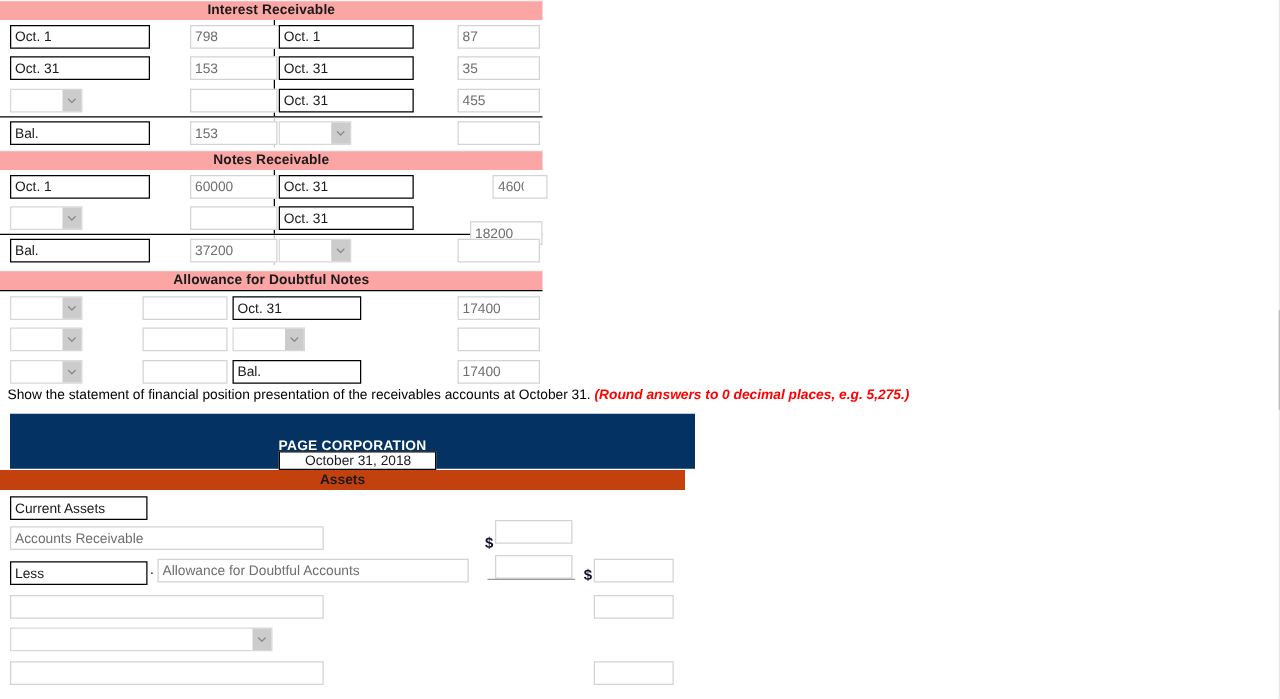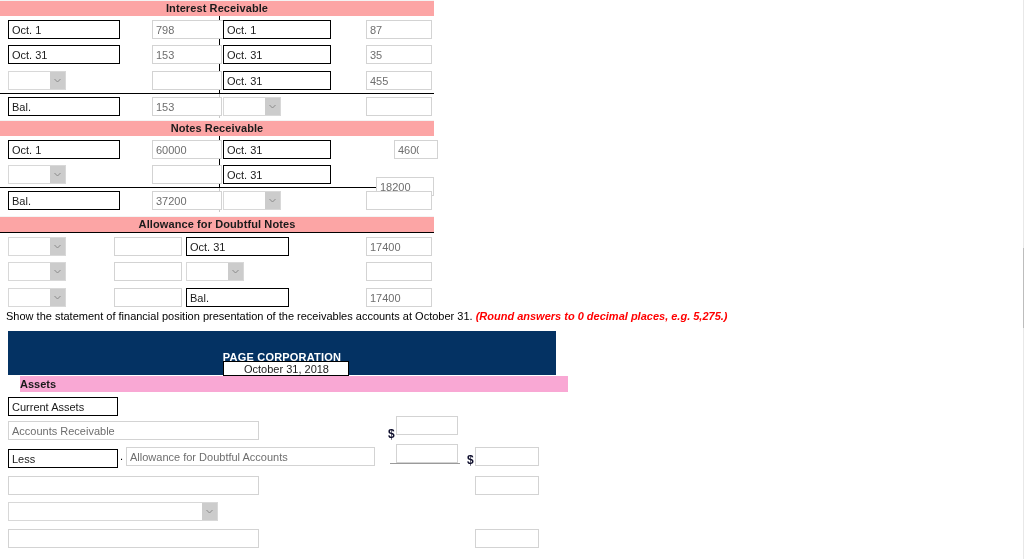--- a/index.html
+++ b/index.html
@@ -157,27 +157,27 @@
     color: #1a1a1a;
     font-family: "Liberation Sans", sans-serif;
     font-size: 11px;
     line-height: 13px;
     padding: 0 2px 0 3px;
     text-align: center;
     outline: none;
   }
   .assets-band {
     position: absolute;
-    left: 20px;
+    left: 0;
     top: 376px;
     width: 548px;
     height: 16px;
     line-height: 16px;
-    background: #f9a8d4;
-    text-align: left;
+    background: #c2410c;
+    text-align: center;
     font-weight: bold;
     font-size: 11px;
     color: #1a1a1a;
   }
 
   .dollar {
     position: absolute;
     font-size: 12px;
     font-weight: bold;
     color: #0d0d2b;

